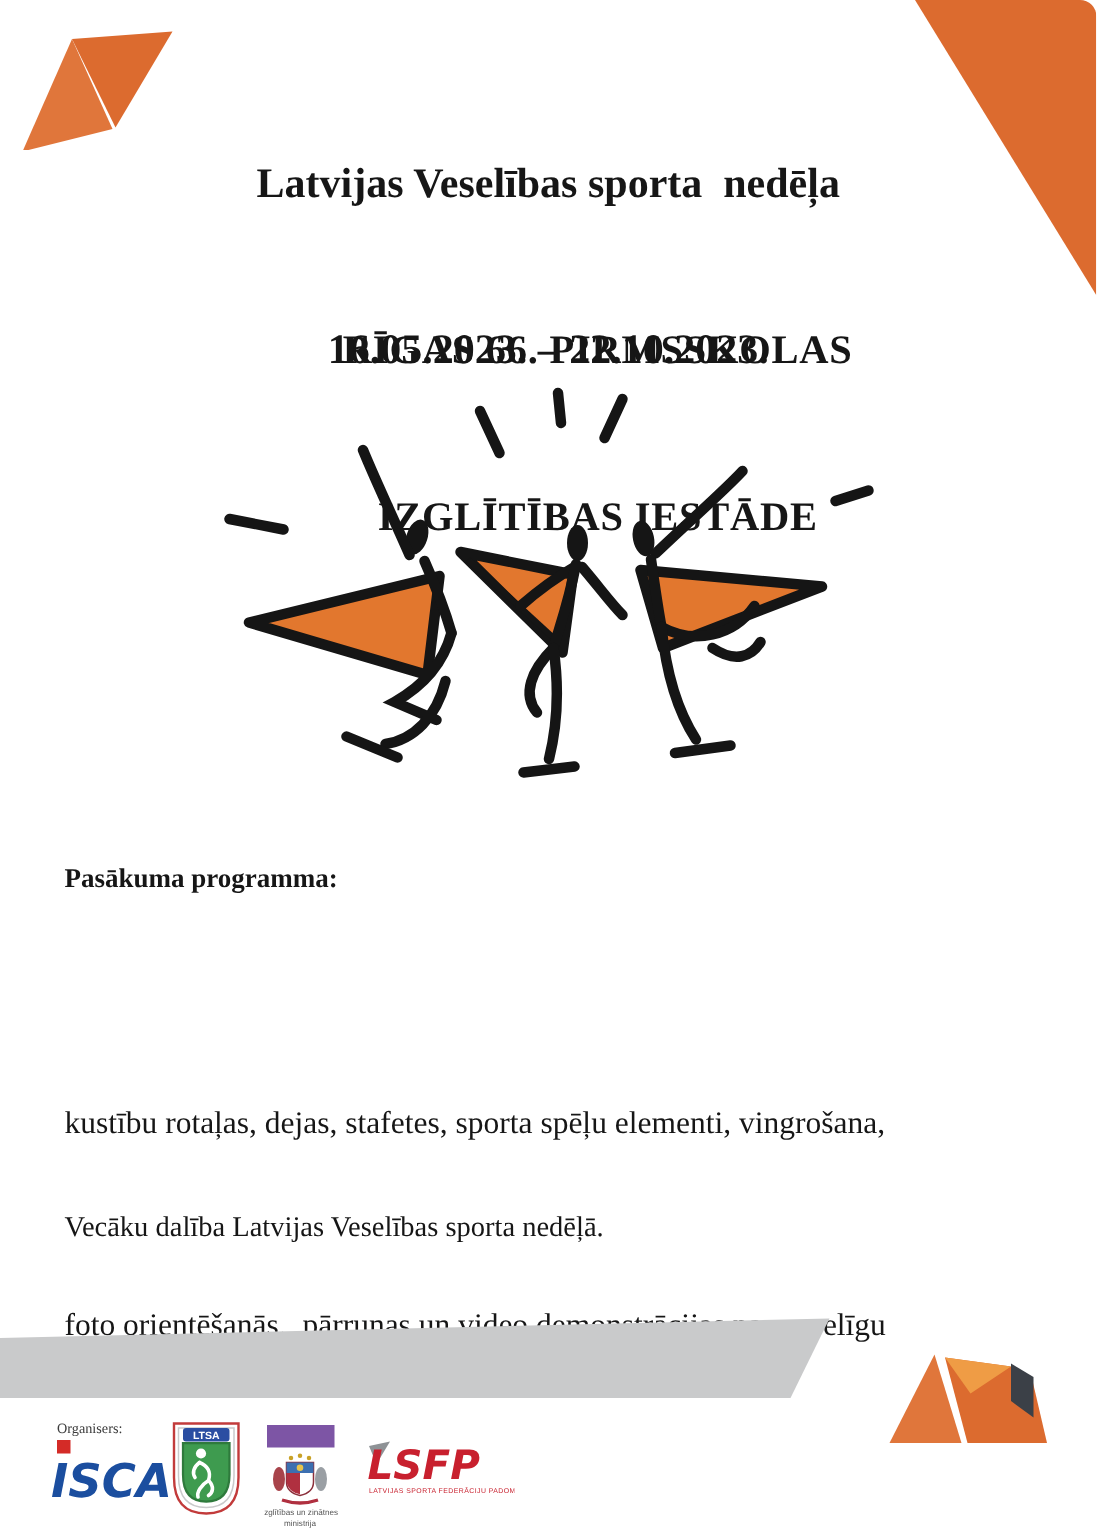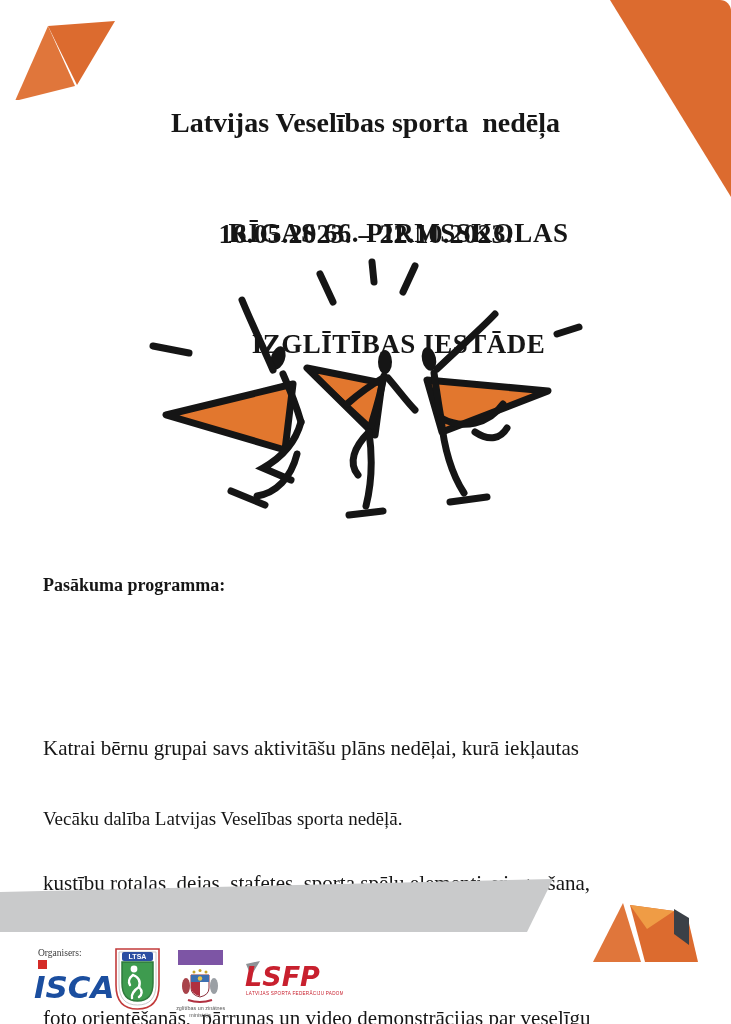--- a/index.html
+++ b/index.html
@@ -86,21 +86,20 @@
       <path d="M289,121 C292,142 294,156 296,166"></path>
       <path d="M296,166 C318,178 344,172 358,152"></path>
       <path d="M296,166 C299,196 306,221 319,241"></path>
       <path d="M305,250 L342,245"></path>
       <path d="M330,180 C345,190 356,186 362,176"></path>
     </g>
   </svg>
 
   <div class="abs prog-heading">Pasākuma programma:</div>
   <div class="abs prog-lines">
-    <div>Katrai bērnu grupai savs aktivitāšu plāns nedēļai, kurā iekļautas</div>
     <div>kustību rotaļas, dejas, stafetes, sporta spēļu elementi, vingrošana,</div>
     <div>foto orientēšanās,  pārrunas un video demonstrācijas par veselīgu</div>
     
   </div>
   <div class="abs prog-closing">Vecāku dalība Latvijas Veselības sporta nedēļā.</div>
 
   <svg class="abs" style="top:875px;left:0" width="731" height="60" viewBox="0 0 731 60">
     <polygon points="0,17 553,4 527,57 0,57" fill="#C9CACB"></polygon>
   </svg>
 

